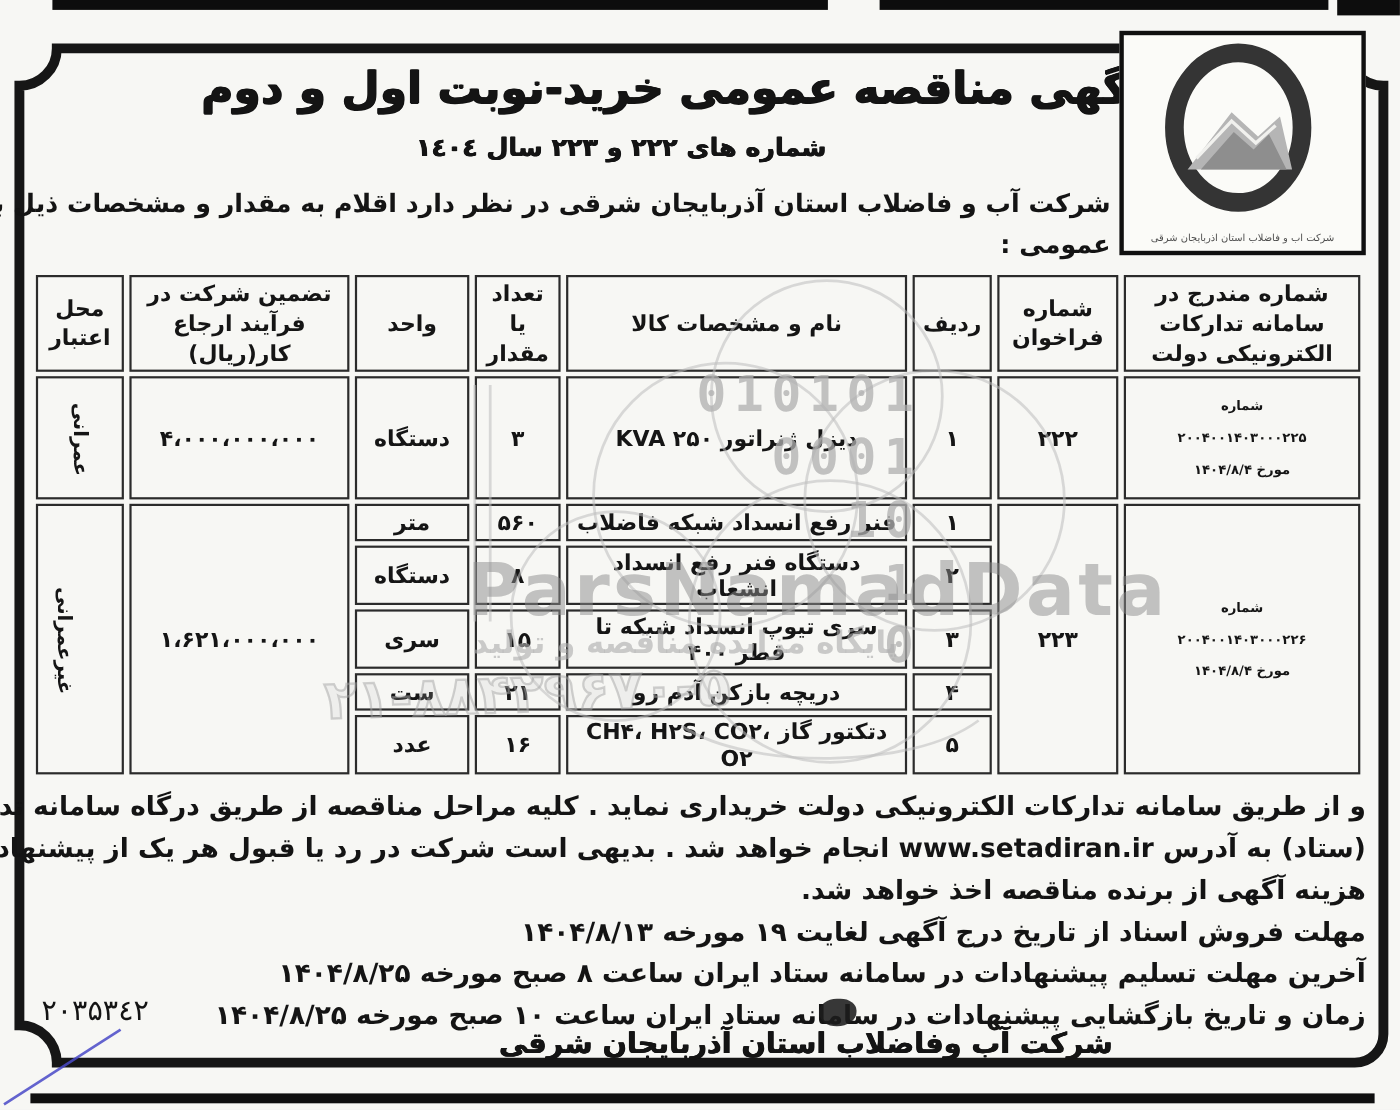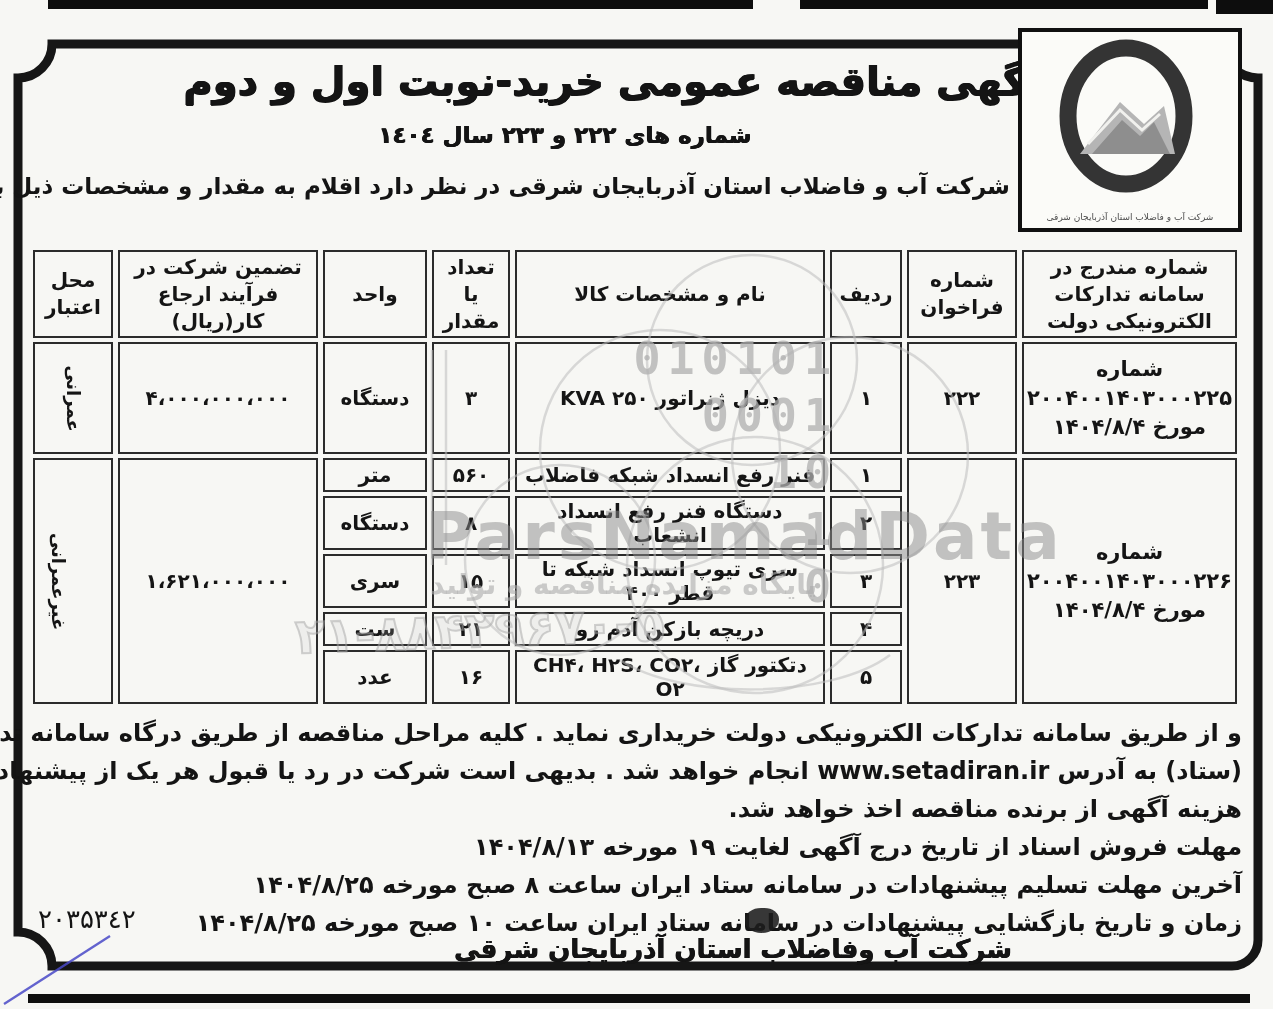--- a/index.html
+++ b/index.html
@@ -28,21 +28,21 @@
          font-weight:700;text-align:right;line-height:37px;}
   .intro .l{white-space:nowrap;}
   
   .tender-table-wrap{position:absolute;left:28px;top:246px;width:1214px;z-index:10;}
   table.tender{border-collapse:separate;border-spacing:5px 4px;table-layout:fixed;width:1214px;}
   table.tender th,table.tender td{border:2.6px solid #2b2b2b;text-align:center;vertical-align:middle;
         font-weight:700;font-size:20px;padding:1px 3px;box-sizing:border-box;background:transparent;color:#151515;}
   table.tender th{height:88px;line-height:27px;}
   tr.g1 td{height:112px;}
   tr.gr td{height:34px;margin-left:16px;}
-  .sysline{font-size:21px;line-height:29px;}
+  .sysline{font-size:12px;line-height:29px;}
   .vert{display:inline-block;transform:rotate(90deg);font-size:18px;letter-spacing:1px;white-space:nowrap;}
   .guarantee{font-size:21px;letter-spacing:0.5px;}
   
   .wm{position:absolute;z-index:40;pointer-events:none;}
   .wm-binary{left:0;top:330px;width:838px;text-align:left;direction:ltr;}
   .wm-binary div{font-family:"DejaVu Sans Mono",monospace;font-weight:700;font-size:45px;
         line-height:57px;color:rgba(175,175,175,0.75);letter-spacing:7px;text-align:right;padding-left:44px;}
   .wm-brand{left:425px;top:498px;font-size:66px;font-weight:700;letter-spacing:3px;
         color:rgba(140,140,140,0.50);direction:ltr;}
   .wm-fa{left:430px;top:568px;font-size:28px;font-weight:700;color:rgba(172,172,172,0.62);}
@@ -83,20 +83,21 @@
       <path d="M 70,122 L 100,88 L 118,104 L 132,90 L 148,122 Z" fill="#8e8e8e"></path>
       <path d="M 66,112 L 98,78 L 120,98 L 138,82" fill="none" stroke="#f1f1ee" stroke-width="3"></path>
     </svg>
     <div class="logo-caption">شرکت آب و فاضلاب استان آذربایجان شرقی</div>
   </div>
 
   <div class="title">آگهی مناقصه عمومی خرید-نوبت اول و دوم</div>
   <div class="subtitle">شماره های ۲۲۲ و ۲۲۳ سال ١٤٠٤</div>
   <div class="intro">
     <div class="l">شرکت آب و فاضلاب استان آذربایجان شرقی در نظر دارد اقلام به مقدار و مشخصات ذیل به روش مناقصه</div>
+    <div class="l">عمومی :</div>
   </div>
 
   <div class="tender-table-wrap">
     <table class="tender">
       <colgroup>
         <col style="width:215px">
           <col style="width:110px">
           <col style="width:72px">
           <col style="width:310px">
         <col style="width:78px">

